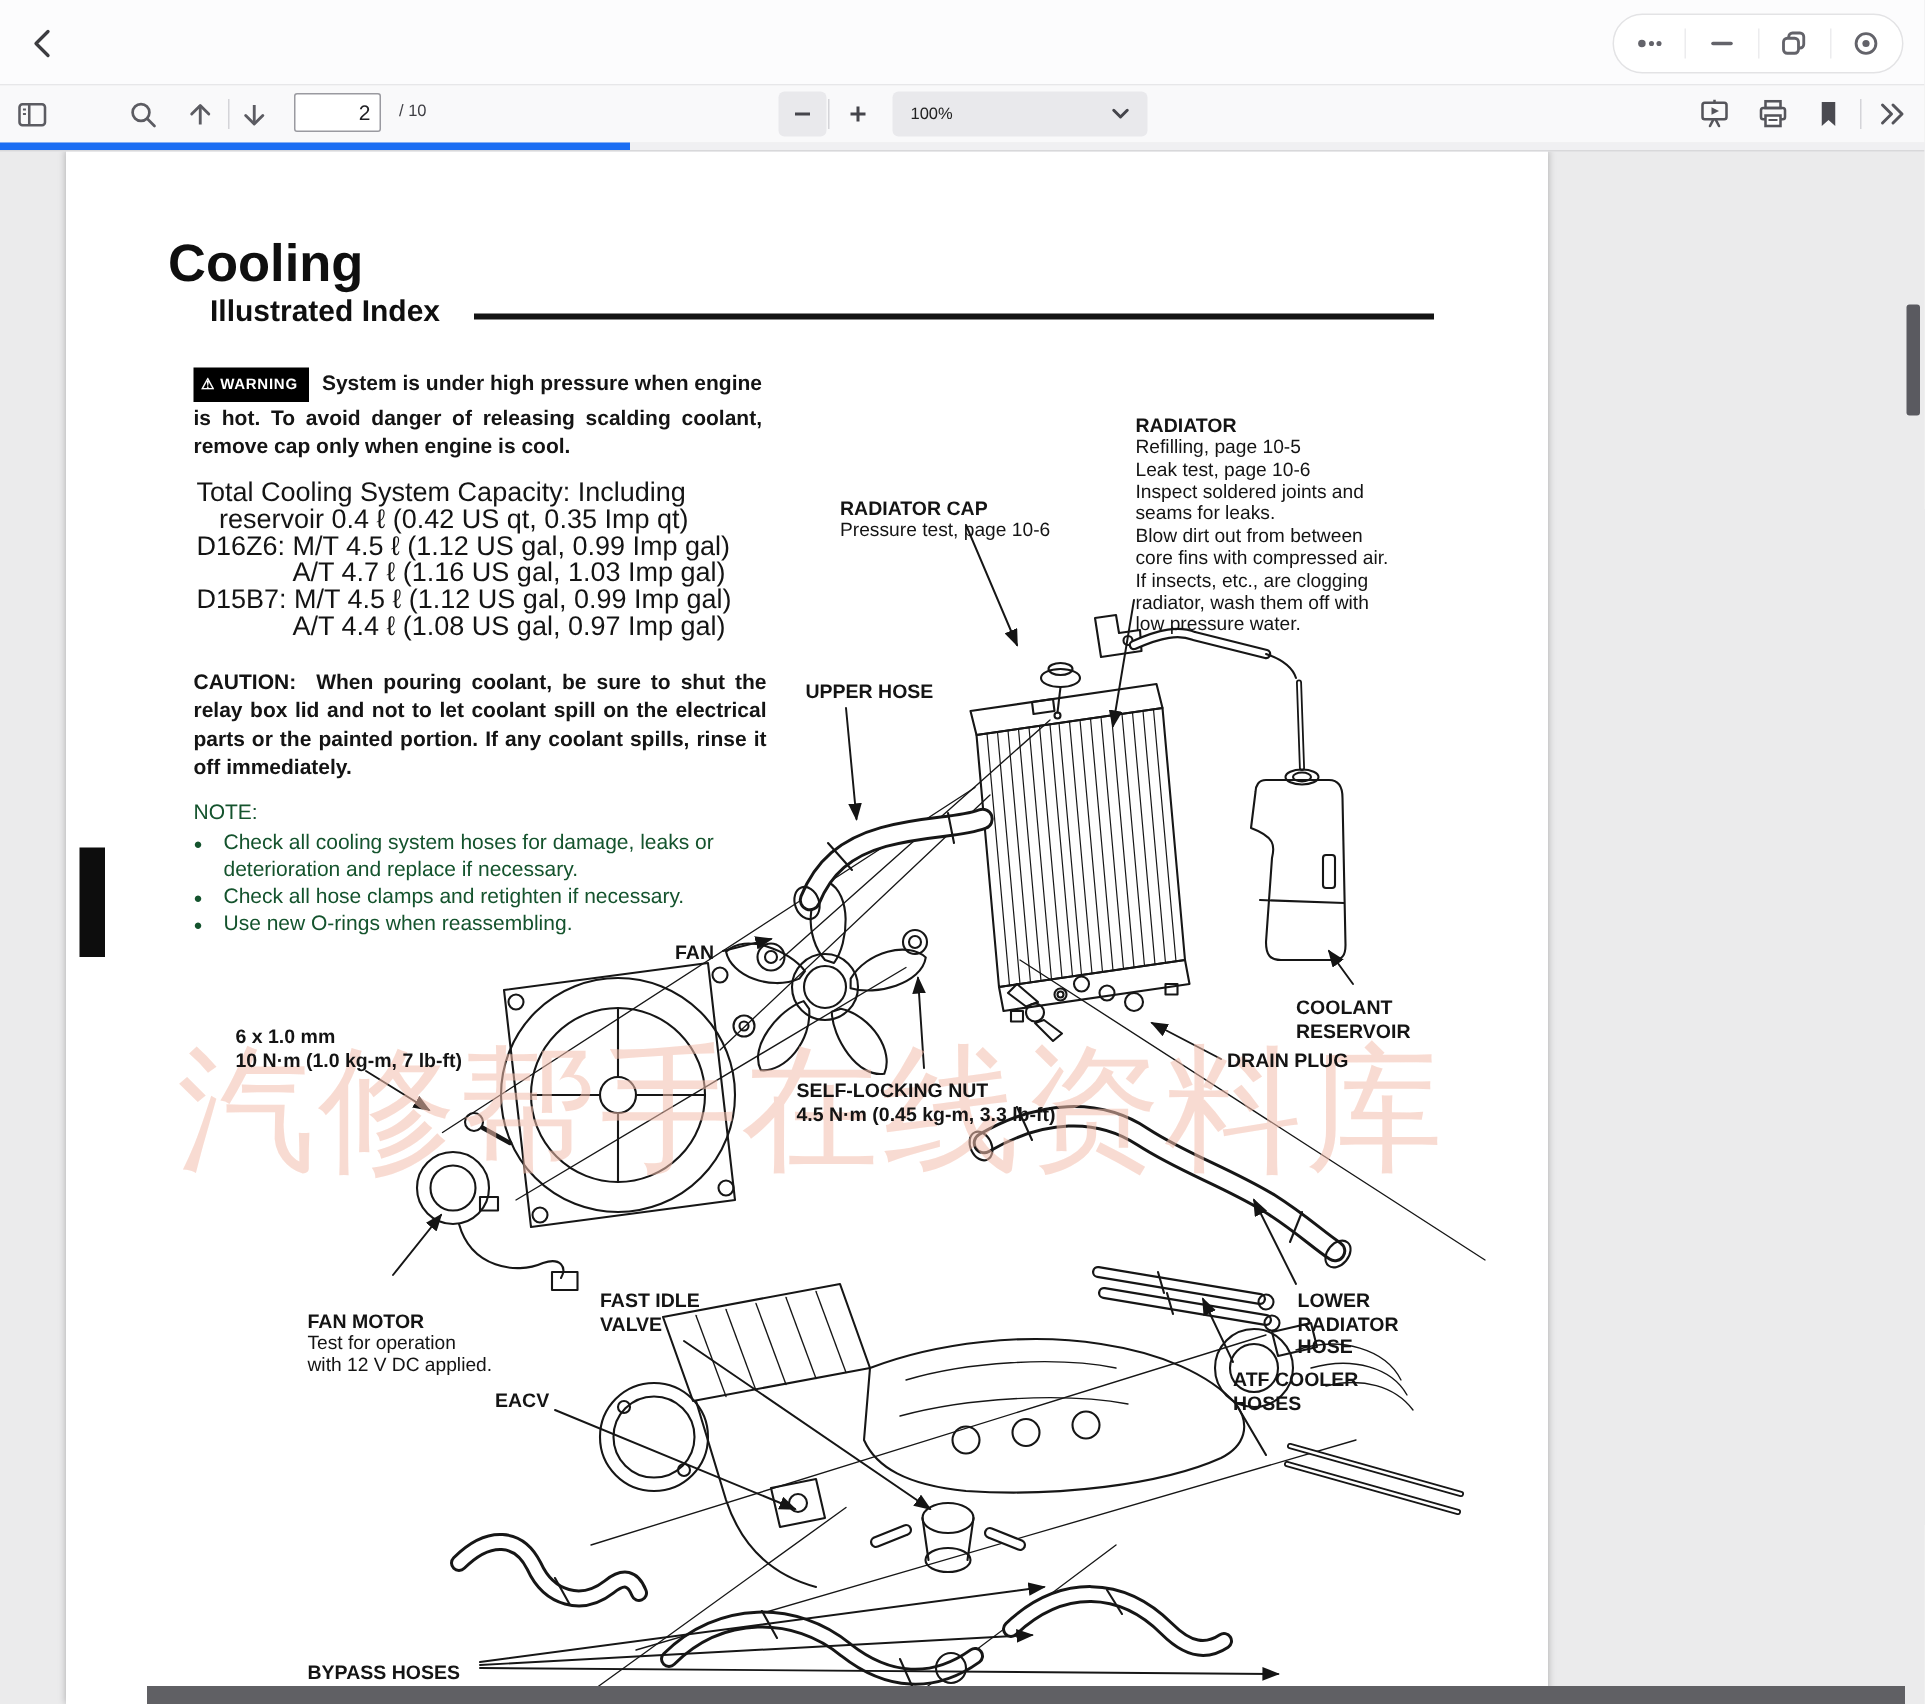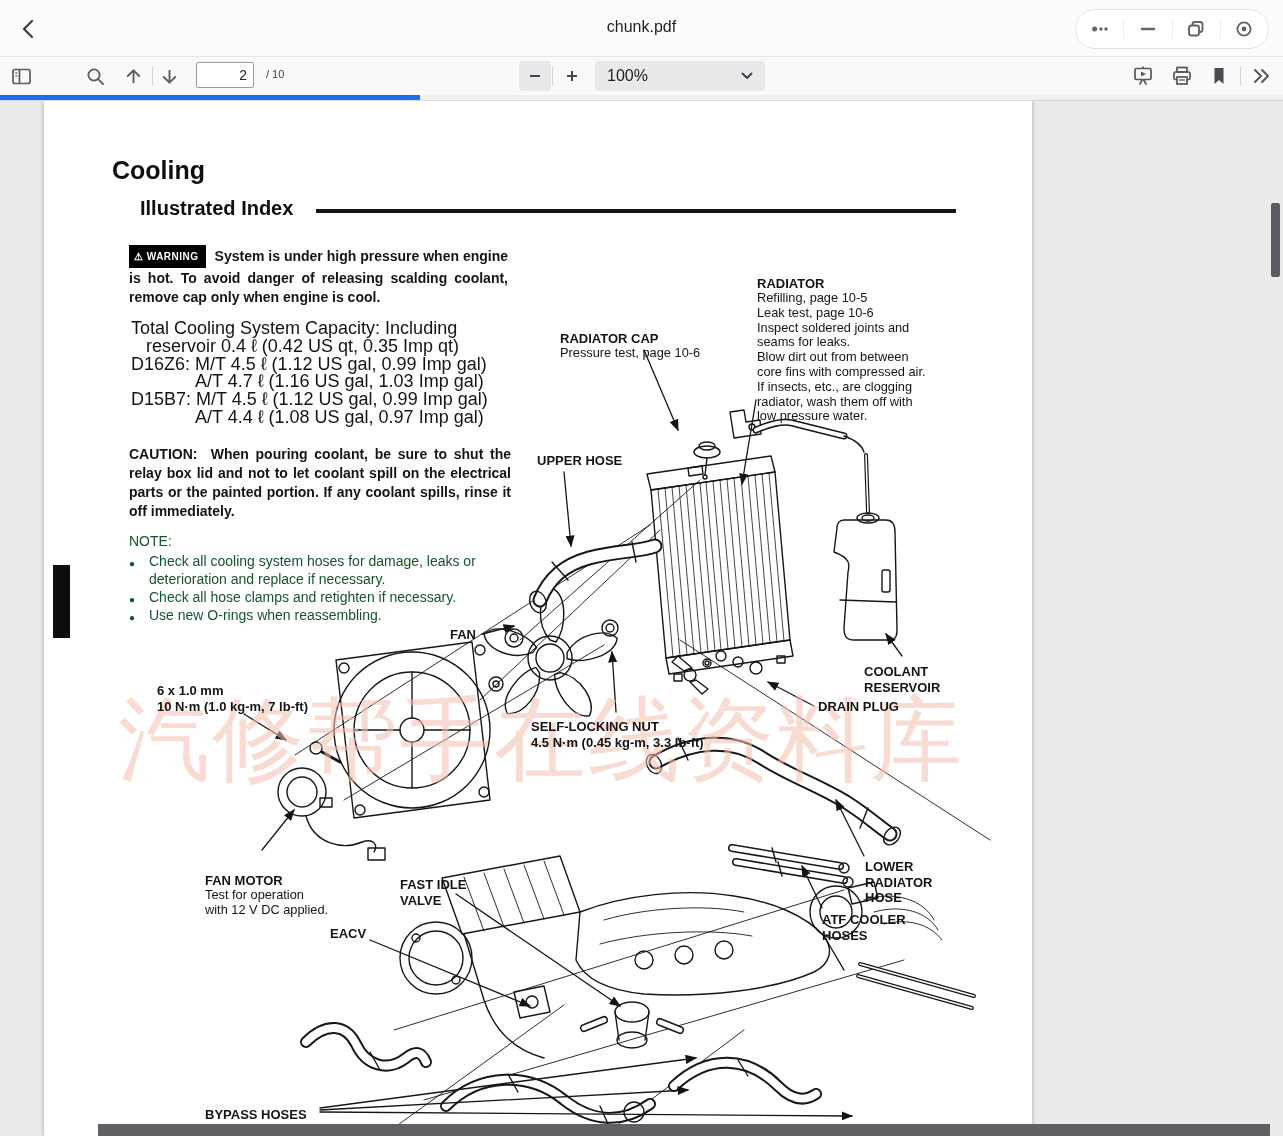--- a/index.html
+++ b/index.html
@@ -21,30 +21,30 @@
   .page-input{position:absolute;left:196px;top:5px;width:50px;height:24px;border:1px solid #9a9aa0;
     border-radius:2px;background:#fff;text-align:right;padding:0 6px 0 0;font-size:14px;
     font-family:"Liberation Sans",sans-serif;color:#202024;}
   .page-total{position:absolute;left:266px;top:11px;font-size:11px;color:#3f3f44;}
   .zoom-minus{position:absolute;left:519px;top:4px;width:32px;height:30px;background:#e9e9ec;
     border-radius:4px;display:flex;align-items:center;justify-content:center;cursor:pointer;}
   .zoom-plus{position:absolute;left:556px;top:4px;width:32px;height:30px;display:flex;
     align-items:center;justify-content:center;cursor:pointer;}
   .zoom-select{position:absolute;left:595px;top:4px;width:170px;height:30px;background:#e9e9ec;
     border-radius:4px;display:flex;align-items:center;cursor:pointer;padding:0 12px;box-sizing:border-box;}
-  .zoom-select .zv{font-size:16px;color:#222;flex:1;}
+  .zoom-select .zv{font-size:11px;color:#222;flex:1;}
   
   .progress{position:absolute;top:95px;left:0;width:1283px;height:5px;background:#f0f0f2;
     border-bottom:1px solid #d8d8da;z-index:30;}
   .progress .fill{height:100%;width:420px;background:var(--accent-blue,#1b6ef3);}
   
   .content{position:absolute;top:100px;left:0;width:1283px;height:1036px;background:#ebebec;overflow:hidden;}
   .page{position:absolute;left:44px;top:0;width:988px;height:1036px;background:#fff;
     box-shadow:0 0 5px rgba(0,0,0,.28);}
-  .doc-title{position:absolute;left:68px;top:56px;font-size:25px;font-weight:bold;color:#0f0f0f;z-index:4;}
+  .doc-title{position:absolute;left:68px;top:56px;font-size:35px;font-weight:bold;color:#0f0f0f;z-index:4;}
   .doc-sub{position:absolute;left:96px;top:97px;font-size:20px;font-weight:bold;color:#0f0f0f;z-index:4;}
   .doc-rule{position:absolute;left:272px;top:109px;width:640px;height:3.5px;background:#141414;z-index:4;}
   .para{position:absolute;font-size:14px;line-height:19px;color:#141414;z-index:4;text-align:justify;}
   .bold{font-weight:bold;}
   .warn-badge{display:inline-block;background:#000;color:#fff;font-size:10px;font-weight:bold;
     letter-spacing:.5px;padding:2px 7px 2px 5px;margin-right:9px;transform:translateY(-1px);}
   .cap-pre{position:absolute;left:87px;top:220px;font-family:"Liberation Sans",sans-serif;
     font-size:18px;line-height:17.8px;color:#141414;margin:0;white-space:pre;z-index:4;}
   .note-block{position:absolute;left:85px;top:433px;width:395px;font-size:14px;color:#14532d;z-index:4;}
   .note-block ul{margin:3px 0 0 0;padding:0;list-style:none;}
@@ -68,21 +68,20 @@
 </style>
 </head>
 <body>
 
 <div class="titlebar">
   <div class="back-btn">
     <svg width="26" height="26" viewBox="0 0 26 26">
         <polyline points="16,5 8,13 16,21" fill="none" stroke="#3c3c40" stroke-width="2.2" stroke-linecap="round" stroke-linejoin="round"></polyline>
       </svg>
   </div>
-  <div class="win-title">chunk.pdf</div>
   <div class="capsule">
     <div class="cap-cell">
       <svg width="20" height="20" viewBox="0 0 20 20">
           <circle cx="4.6" cy="10" r="2.5" fill="#63636a"></circle>
           <circle cx="11" cy="10" r="1.7" fill="#63636a"></circle>
           <circle cx="16" cy="10" r="1.7" fill="#63636a"></circle>
         </svg>
     </div>
     <div class="cap-div"></div>
     <div class="cap-cell">
@@ -440,21 +439,21 @@
     <div class="dlab" style="left:487px;top:619px;">SELF-LOCKING NUT
 4.5 N·m (0.45 kg-m, 3.3 lb-ft)</div>
     <div class="dlab" style="left:774px;top:599px;">DRAIN PLUG</div>
     <div class="dlab" style="left:820px;top:564px;">COOLANT
 RESERVOIR</div>
     <div class="dlab" style="left:161px;top:757px;">
       <span>FAN MOTOR</span>
       <div class="dsub">Test for operation
 with 12 V DC applied.</div>
     </div>
-    <div class="dlab" style="left:356px;top:777px;">FAST IDLE
+    <div class="dlab" style="left:356px;top:759px;">FAST IDLE
 VALVE</div>
     <div class="dlab" style="left:286px;top:826px;">EACV</div>
     <div class="dlab" style="left:821px;top:759px;">LOWER
 RADIATOR
 HOSE</div>
     <div class="dlab" style="left:778px;top:812px;">ATF COOLER
 HOSES</div>
     <div class="dlab" style="left:161px;top:1007px;">BYPASS HOSES</div>
 
     <div class="wm wm1">汽修帮手在线资料库</div>

